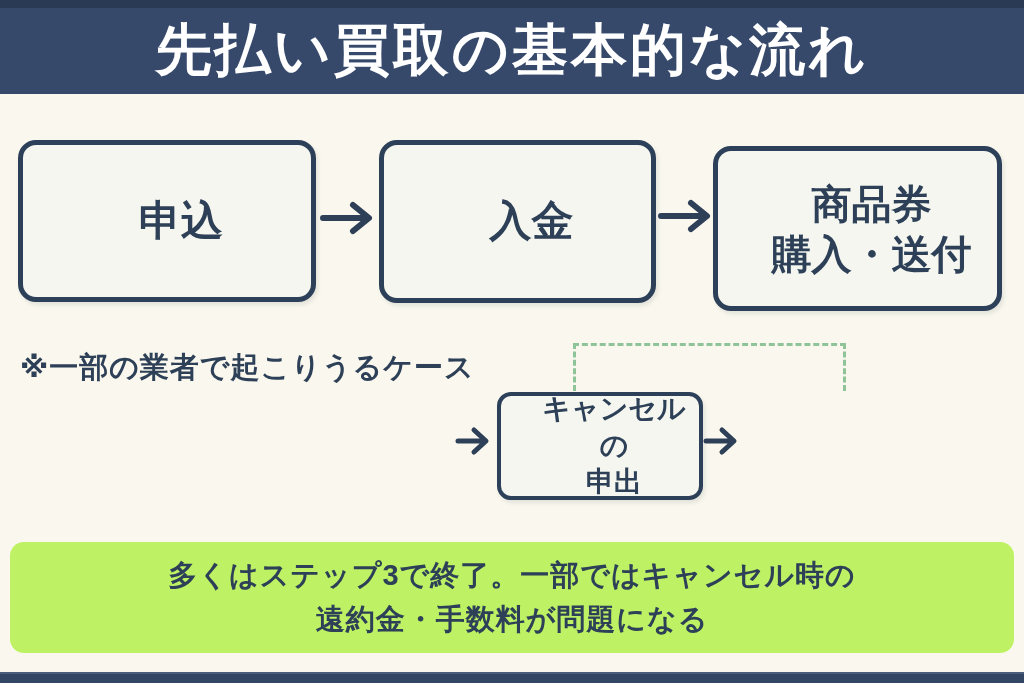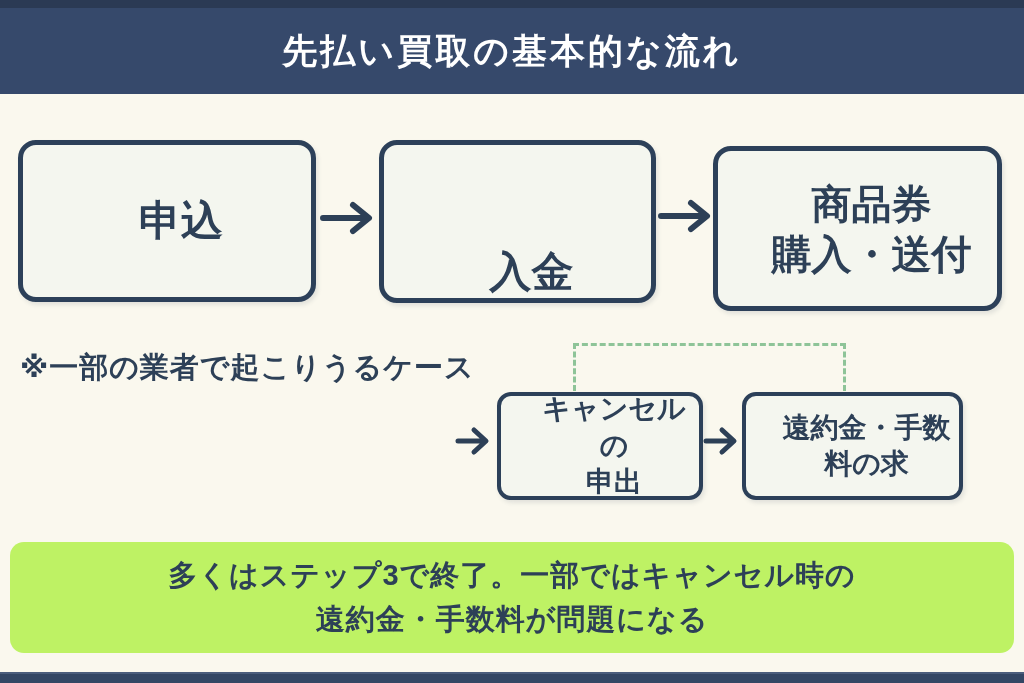--- a/index.html
+++ b/index.html
@@ -25,21 +25,21 @@
     background: #36496b;
     border-top: 8px solid #2b3a54;
     box-sizing: border-box;
     display: flex;
     align-items: center;
     justify-content: center;
   }
   .titlebar h1 {
     margin: 0;
     color: #ffffff;
-    font-size: 35px;
+    font-size: 56px;
     font-weight: bold;
     letter-spacing: 3px;
   }
 
   
   .box {
     position: absolute;
     box-sizing: border-box;
     background: #f4f6ef;
     border: 5px solid #2c4059;
@@ -60,21 +60,21 @@
     white-space: pre-line;
   }
   .box-sub {
     font-size: 27px;
     font-weight: bold;
     line-height: 1.35;
     white-space: pre-line;
     margin-top: 6px;
   }
   .step1 { left: 18px;  top: 140px; width: 298px; height: 162px; }
-  .step2 { left: 379px; top: 140px; width: 277px; height: 163px; justify-content: flex-end; }
+  .step2 { left: 379px; top: 140px; width: 277px; height: 163px; }
   .step3 { left: 713px; top: 138px; width: 289px; height: 165px; margin-top: 8px; }
   .step3 .box-title { font-size: 40px; }
 
   .small-box {
     border-width: 4px;
     border-radius: 14px;
   }
   .small-box .box-title {
     font-size: 28px;
     line-height: 1.3;
@@ -194,24 +194,20 @@
 
   <div class="box small-box step4">
     <div class="box-title">キャンセルの
 申出</div>
   </div>
 
   <svg class="arrow arrow4" viewBox="0 0 38 34">
     <path d="M3 17 H29 M19 6 L31 17 L19 28"></path>
   </svg>
 
-  <div class="box small-box step5">
-    <div class="box-title">遠約金・手数
-料の求</div>
-  </div>
 
   <div class="summary-box">
     <div class="summary-text">多くはステップ3で終了。一部ではキャンセル時の
 遠約金・手数料が問題になる</div>
   </div>
 
   <div class="footerbar"></div>
 
 </div>
 

